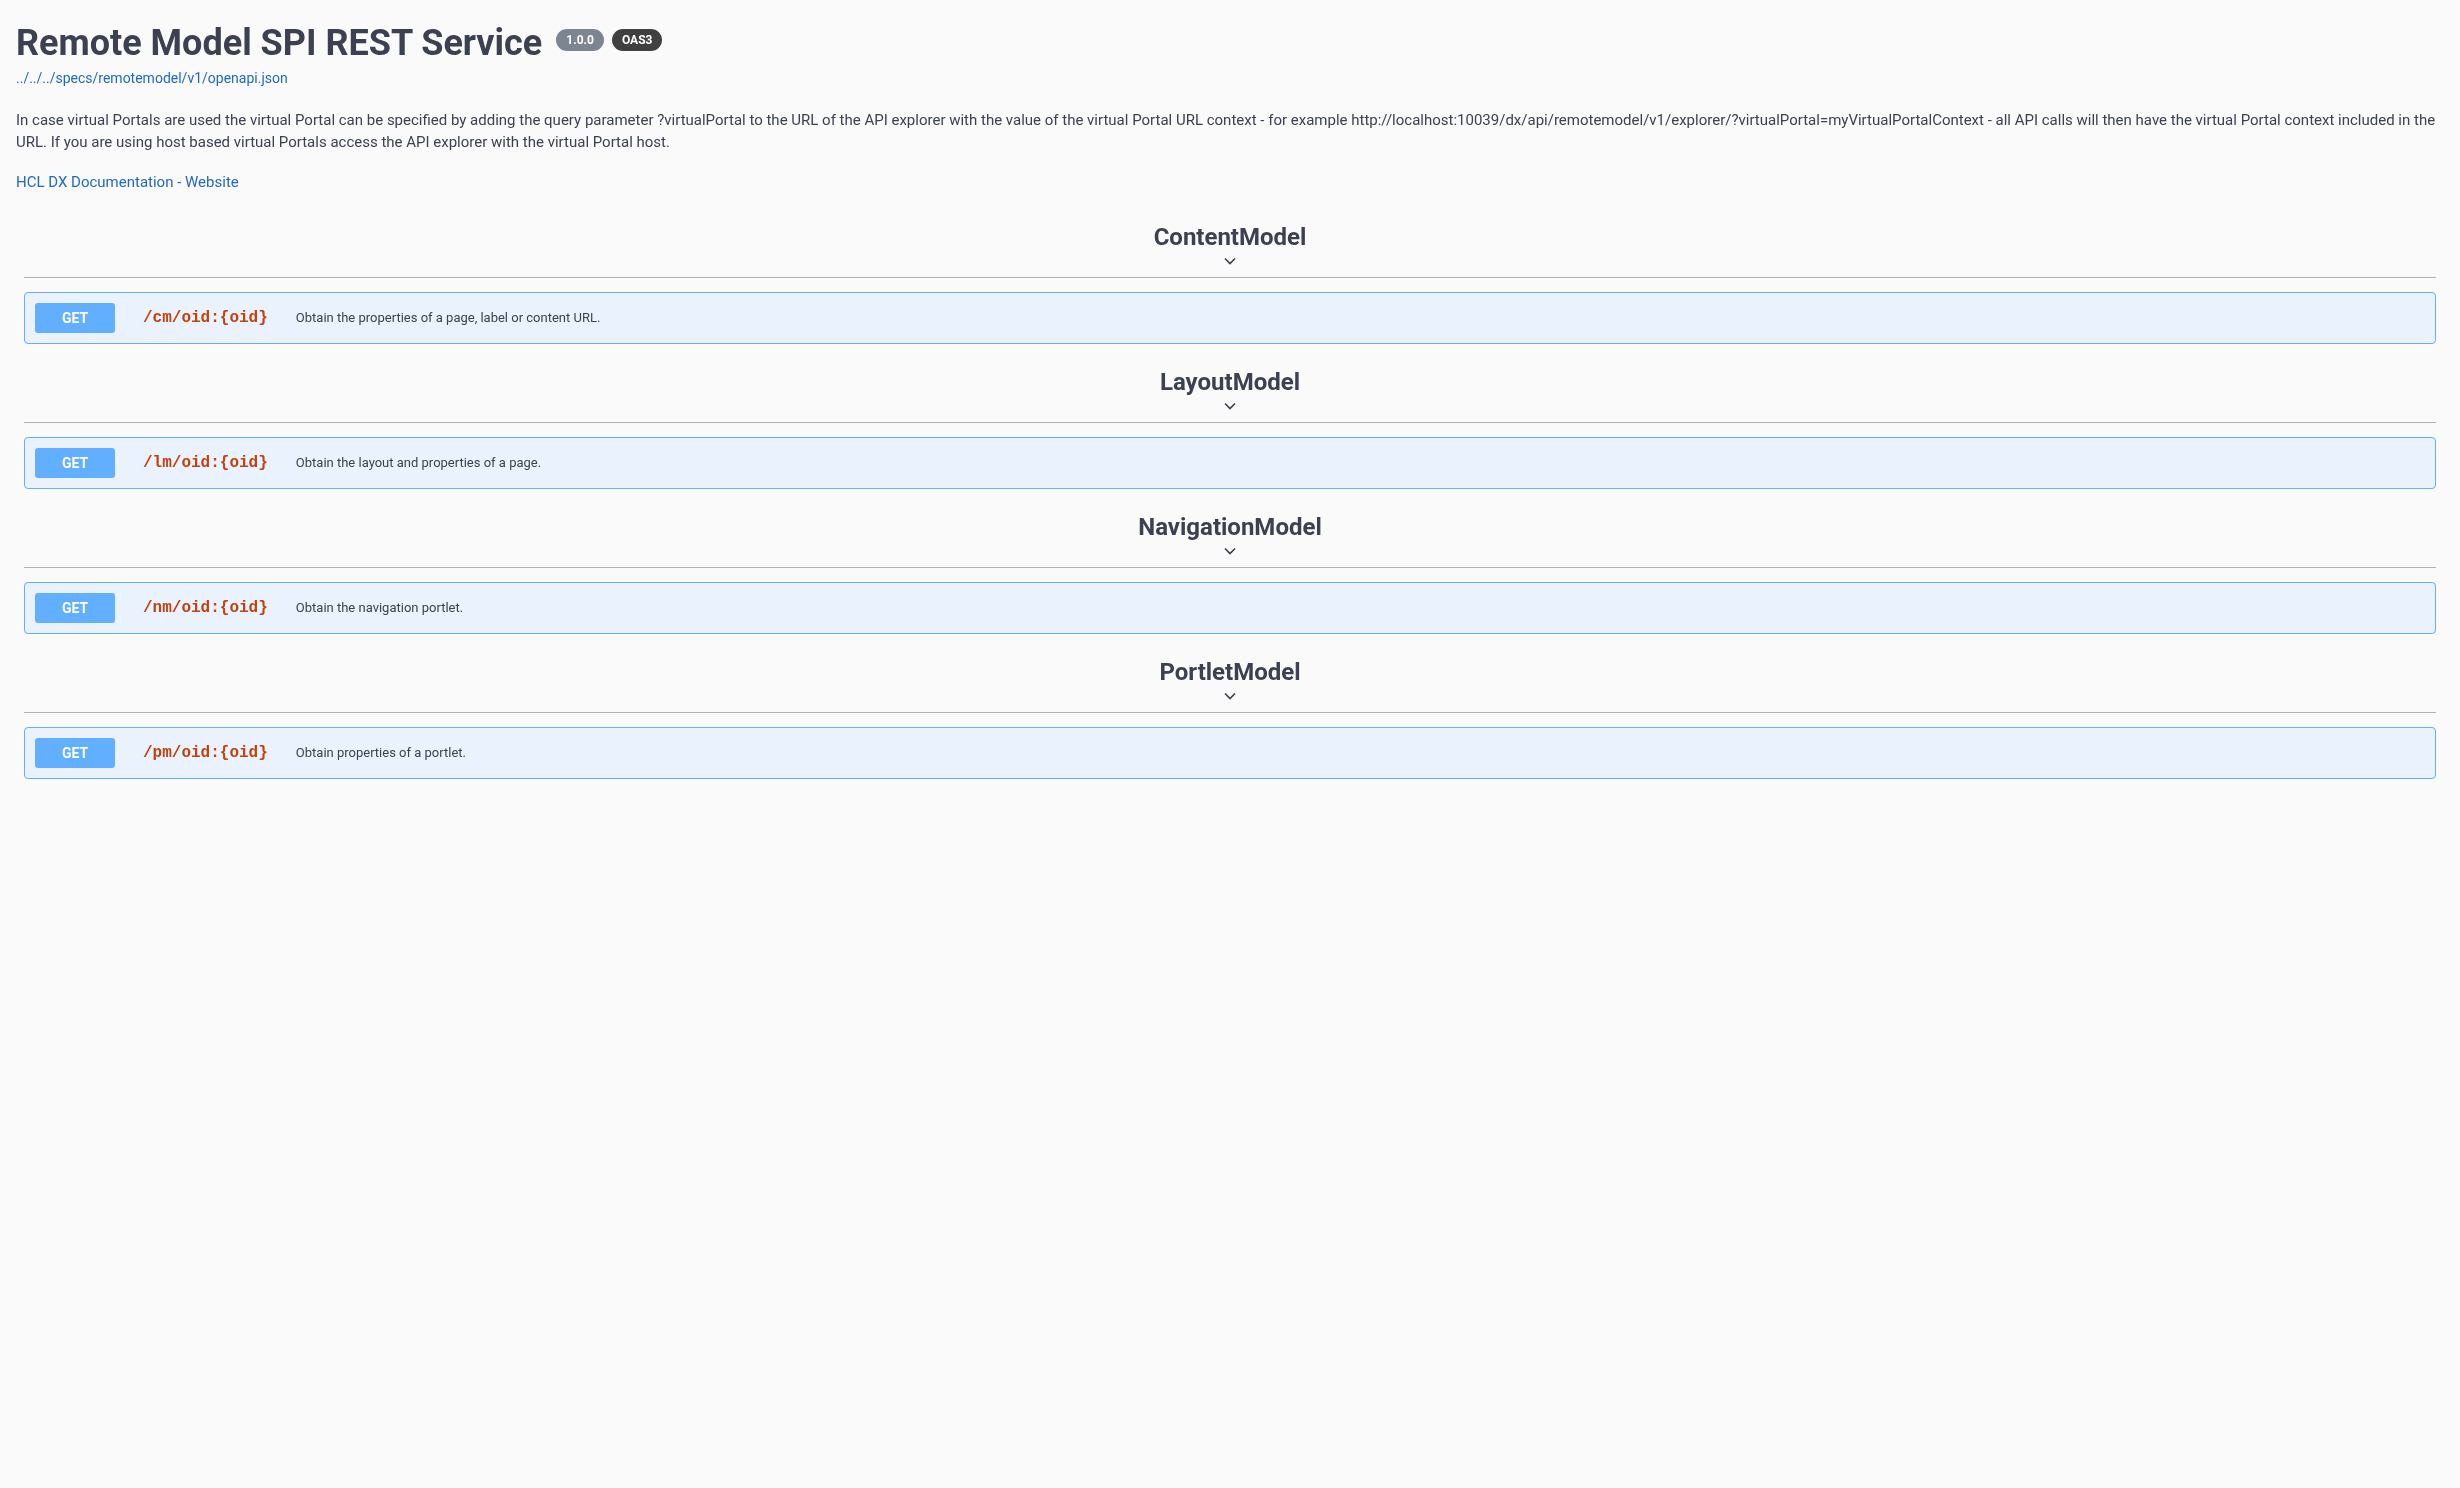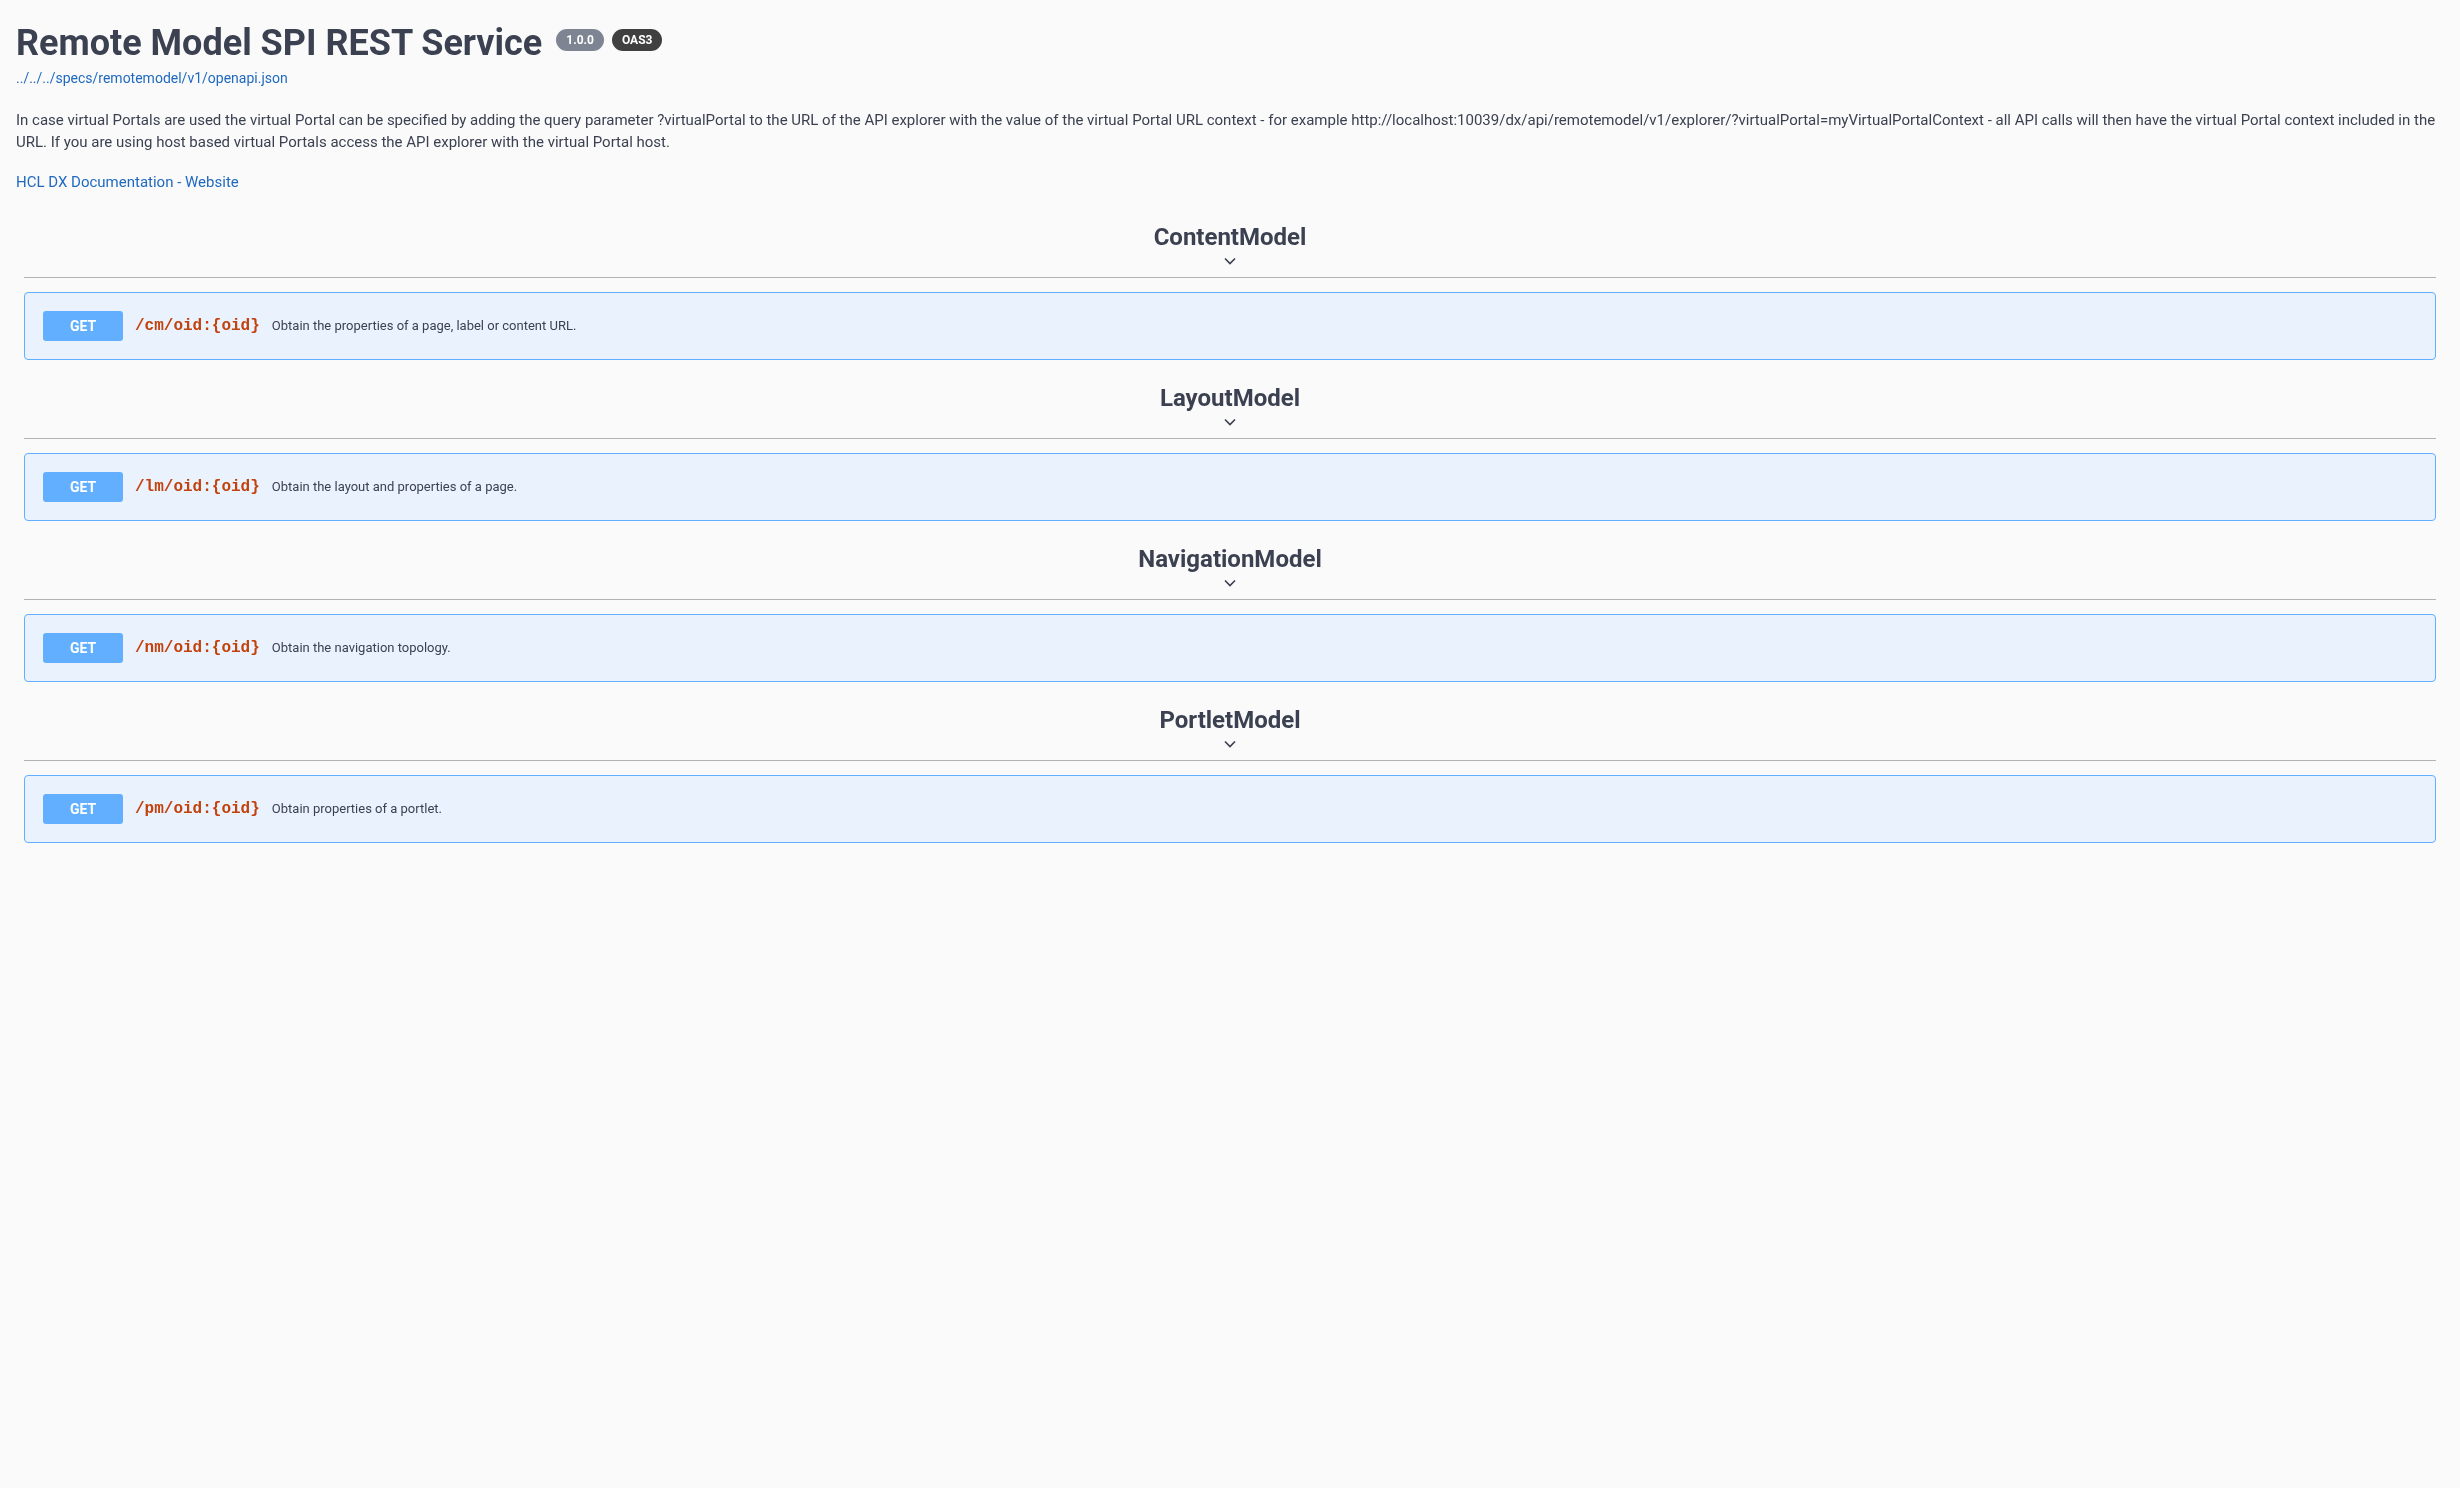--- a/index.html
+++ b/index.html
@@ -68,25 +68,25 @@
   }
   .chevron {
     width: 20px;
     height: 20px;
     flex-shrink: 0;
   }
   .chevron svg { width: 100%; height: 100%; stroke: #3b4151; stroke-width: 2; fill: none; }
   .op {
     display: flex;
     align-items: center;
-    gap: 12px;
+    gap: 28px;
     border: 1px solid #61affe;
     background: #eaf3fd;
     border-radius: 4px;
-    padding: 18px;
+    padding: 10px;
     cursor: pointer;
   }
   .op-method {
     background: #61affe;
     color: #fff;
     font-weight: 700;
     font-size: 14px;
     text-align: center;
     width: 80px;
     padding: 7px 0;
@@ -162,21 +162,21 @@
       <span class="tag-name">NavigationModel</span>
       <span class="chevron">
         <svg viewBox="0 0 24 24">
             <polyline points="6 9 12 15 18 9"></polyline>
           </svg>
       </span>
     </div>
     <div class="op">
       <span class="op-method">GET</span>
       <span class="op-path">/nm/oid:{oid}</span>
-      <span class="op-summary">Obtain the navigation topology.</span>
+      <span class="op-summary">Obtain the navigation portlet.</span>
     </div>
   </div>
 
   <div class="tag-section">
     <div class="tag-header">
       <span class="tag-name">PortletModel</span>
       <span class="chevron">
         <svg viewBox="0 0 24 24">
             <polyline points="6 9 12 15 18 9"></polyline>
           </svg>

